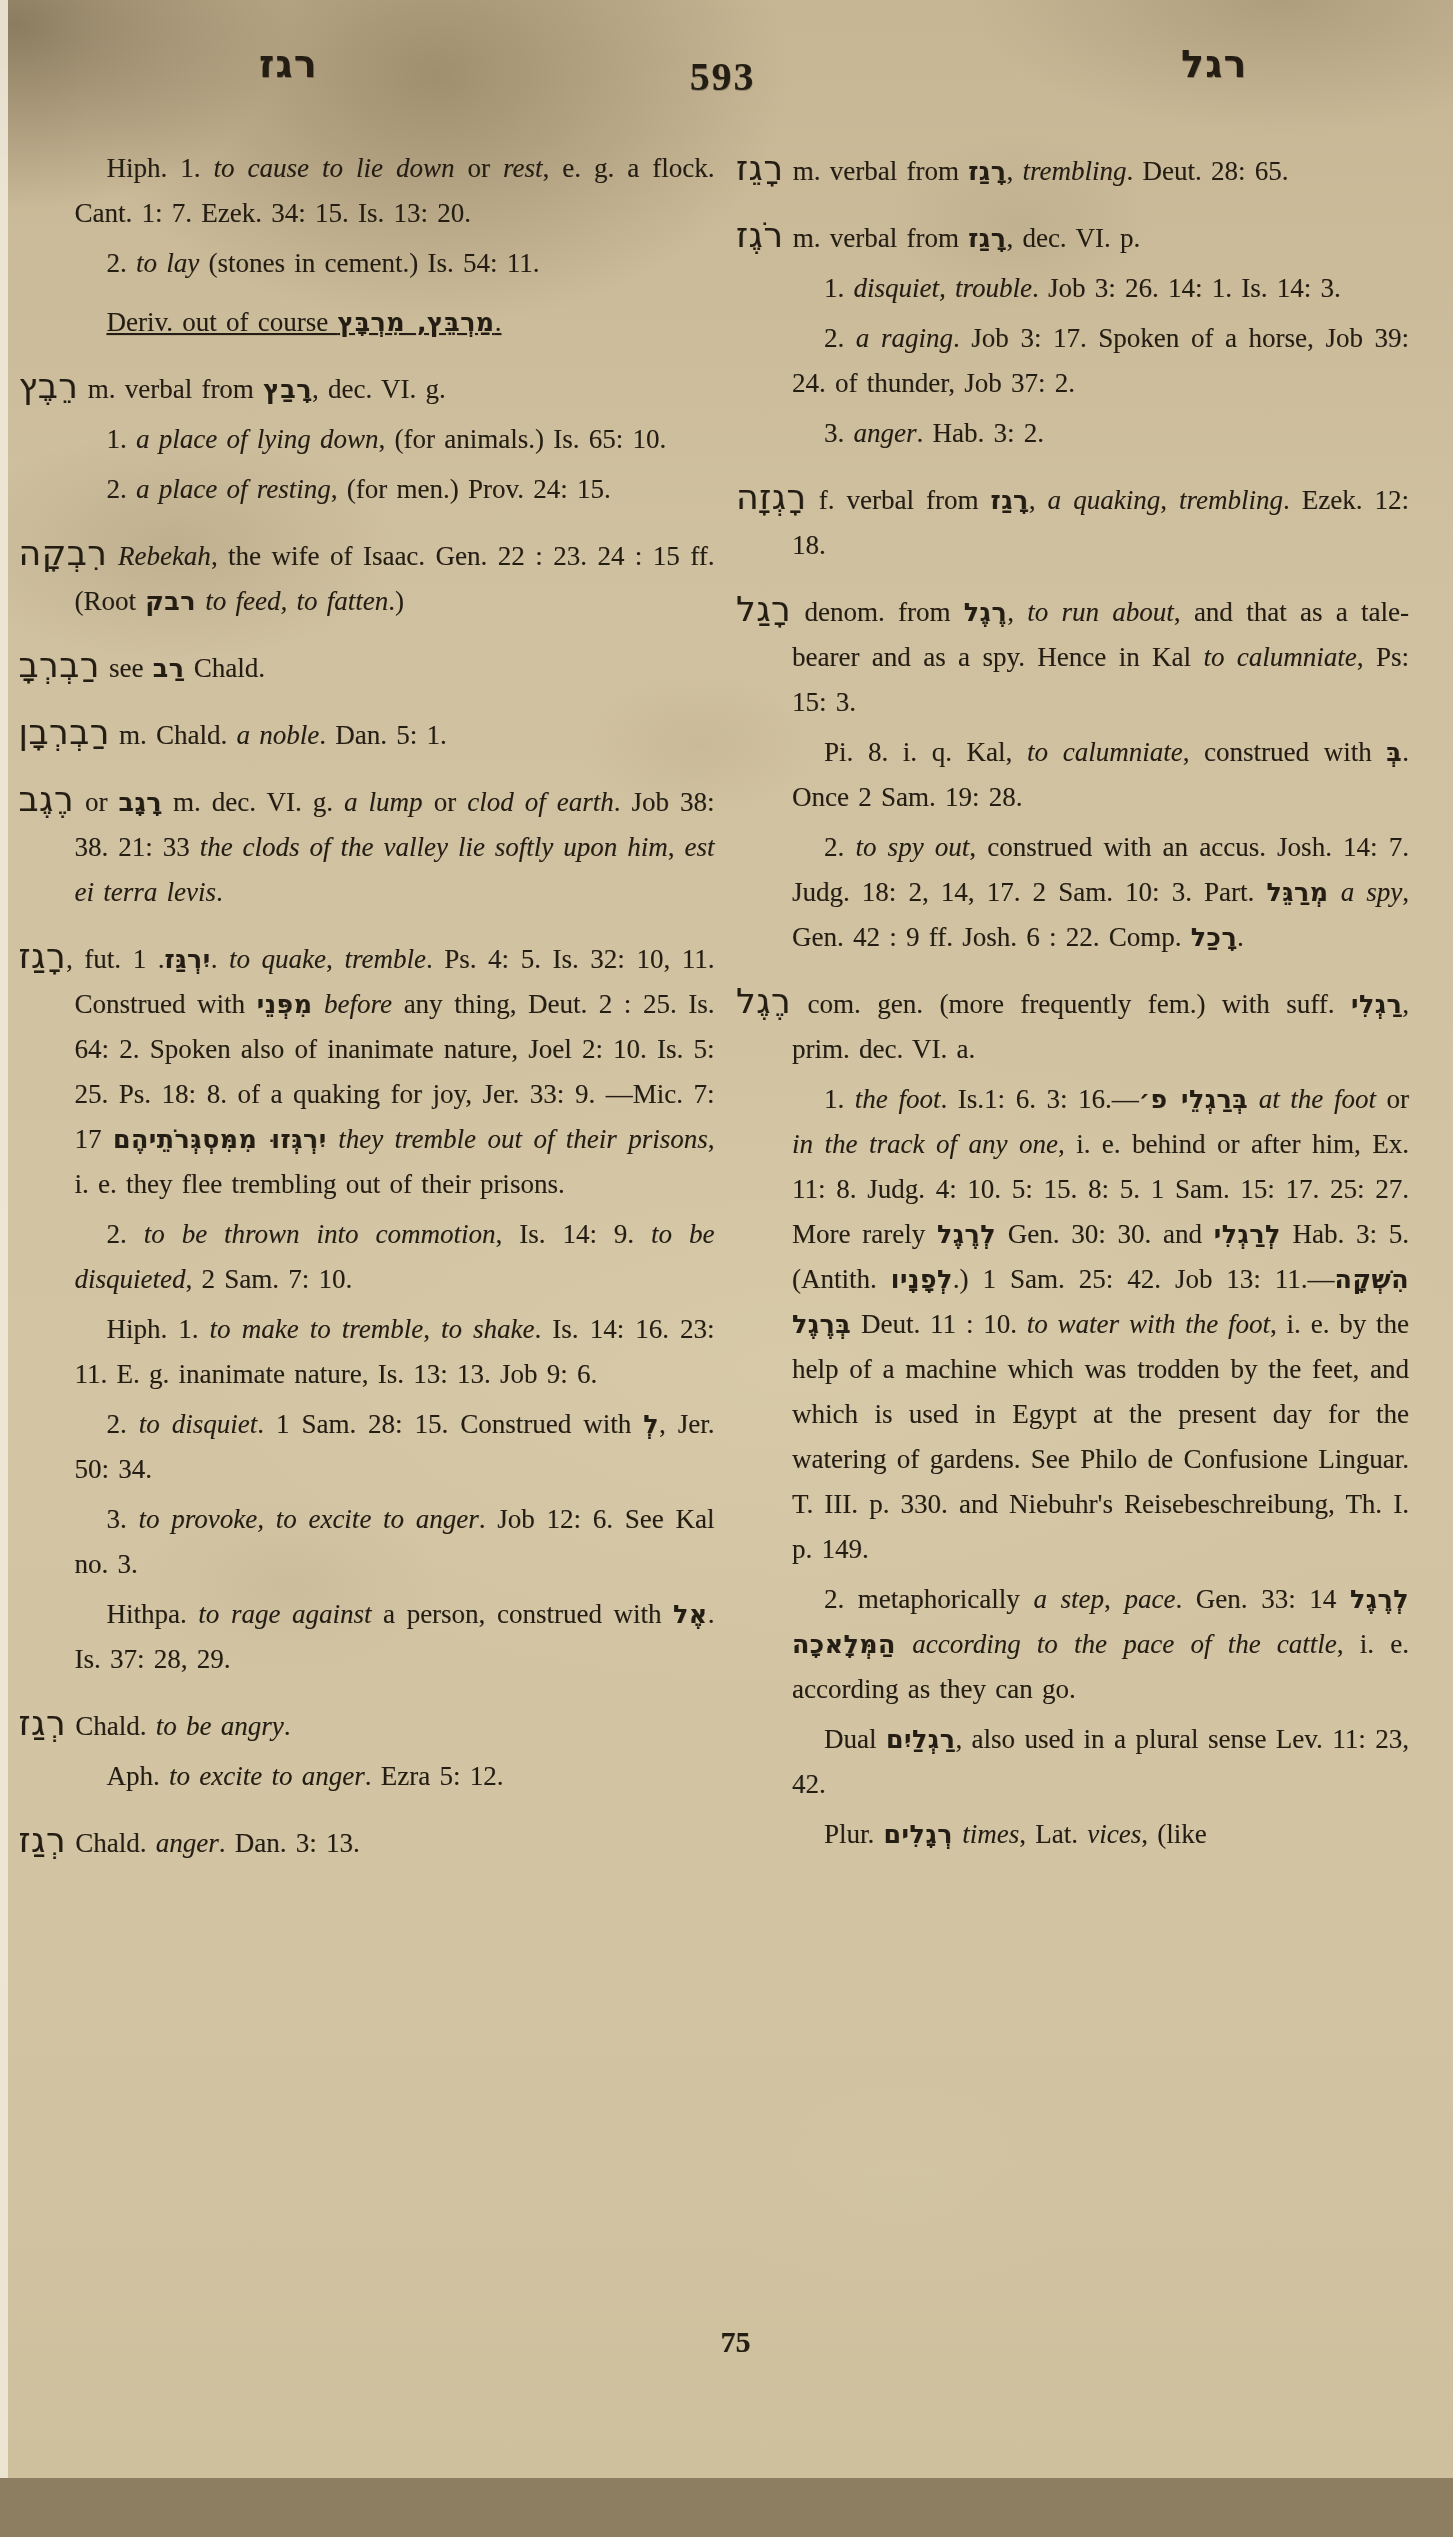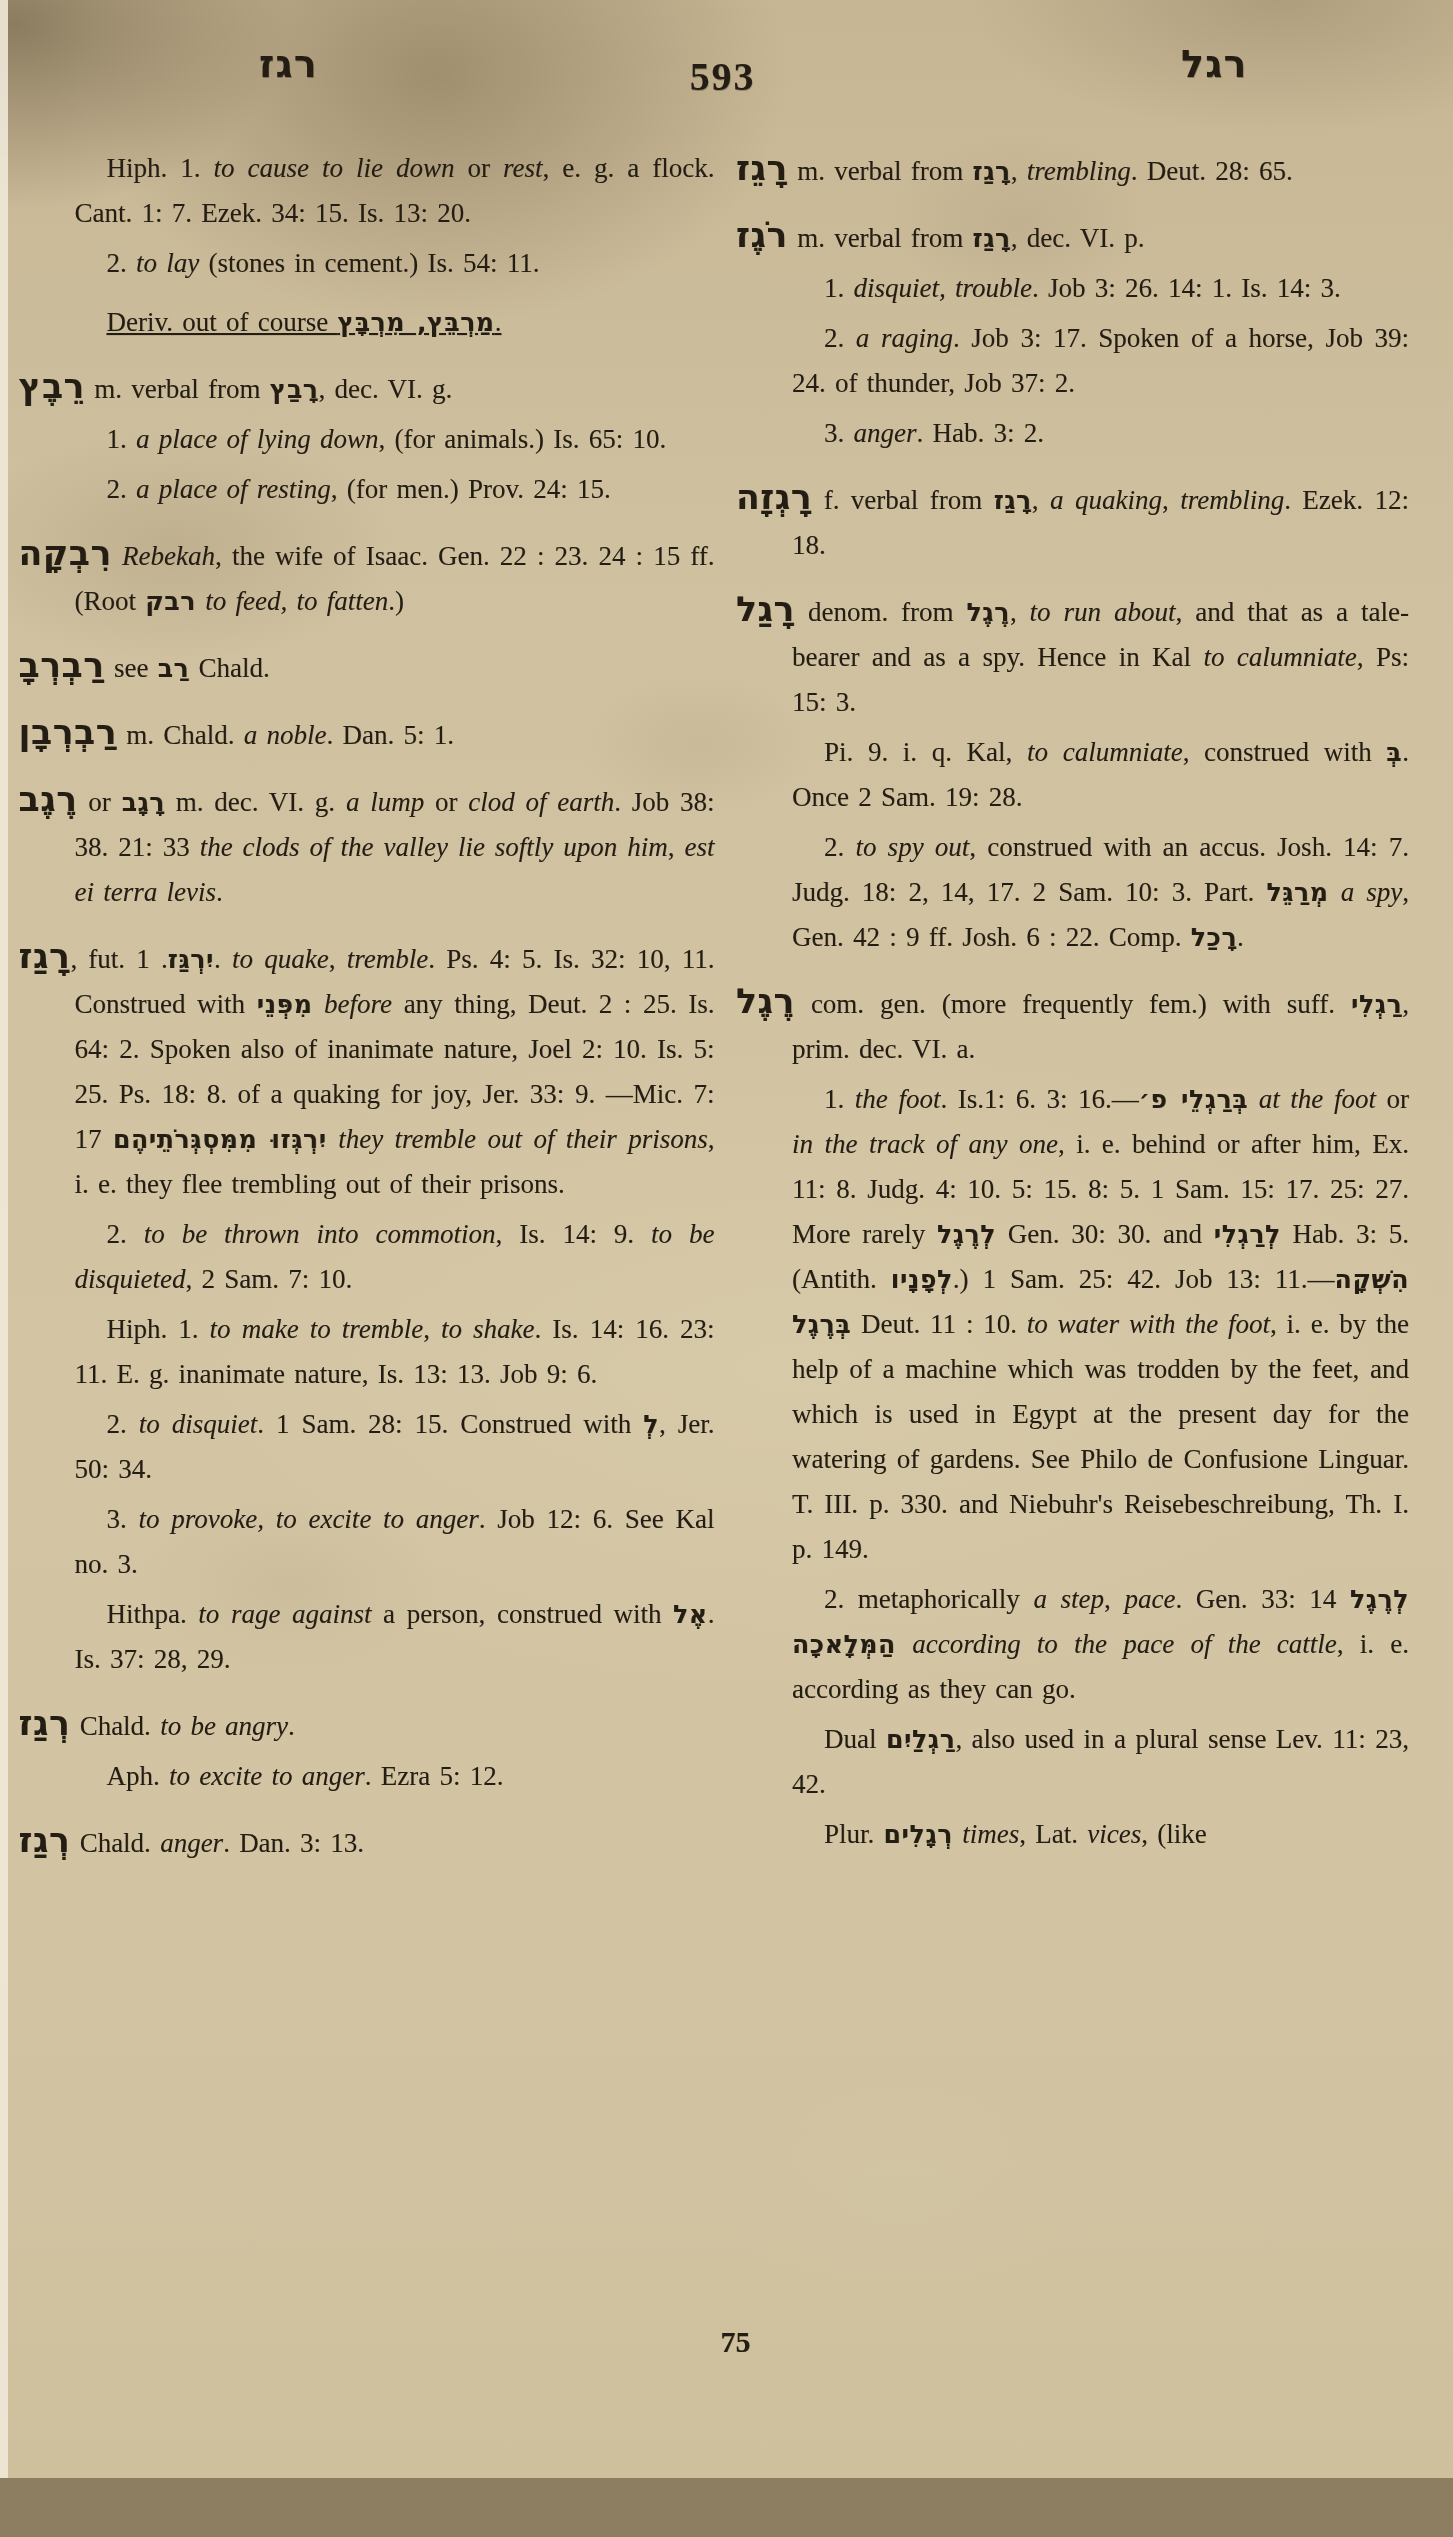--- a/index.html
+++ b/index.html
@@ -57,21 +57,21 @@
   .col p.deriv{text-indent:32px;margin-top:14px;text-decoration:underline;}
   .col p:first-child{margin-top:0;}
   .it{font-style:italic;}
   .rm{font-style:normal;}
   .he{
     font-family:"DejaVu Sans","DejaVu Serif",sans-serif;
     font-weight:bold;font-size:0.93em;letter-spacing:0.6px;
   }
   .hh{
     font-family:"DejaVu Sans","DejaVu Serif",sans-serif;
-    font-weight:bold;font-size:1.28em;letter-spacing:0.6px;
+    font-weight:normal;font-size:1.28em;letter-spacing:0.6px;
   }
   .footer-sig{
     position:absolute;top:2325px;left:672px;width:127px;text-align:center;
     font-size:30px;font-weight:bold;
     text-shadow:0.4px 0.4px 0 rgba(36,29,19,.3);
   }
 </style>
 </head>
 <body>
 
@@ -104,21 +104,21 @@
       <p class="entry"><span class="hh">רְגַז</span><span class="rm"> Chald. </span><span class="it">anger</span><span class="rm">. Dan. 3: 13.</span></p>
     </div>
   <div class="col col-right">
       <p class="entry"><span class="hh">רָגֵז</span><span class="rm"> m. verbal from </span><span class="he">רָגַז</span><span class="rm">, </span><span class="it">trembling</span><span class="rm">. Deut. 28: 65.</span></p>
       <p class="entry"><span class="hh">רֹגֶז</span><span class="rm"> m. verbal from </span><span class="he">רָגַז</span><span class="rm">, dec. VI. p.</span></p>
       <p class="sense"><span class="rm">1. </span><span class="it">disquiet, trouble</span><span class="rm">.  Job 3: 26. 14: 1. Is. 14: 3.</span></p>
       <p class="sense"><span class="rm">2. </span><span class="it">a raging</span><span class="rm">. Job 3: 17.  Spoken of a horse, Job 39: 24. of thunder, Job 37: 2.</span></p>
       <p class="sense"><span class="rm">3. </span><span class="it">anger</span><span class="rm">. Hab. 3: 2.</span></p>
       <p class="entry"><span class="hh">רָגְזָה</span><span class="rm"> f. verbal from </span><span class="he">רָגַז</span><span class="rm">, </span><span class="it">a quaking</span><span class="rm">, </span><span class="it">trembling</span><span class="rm">. Ezek. 12: 18.</span></p>
       <p class="entry"><span class="hh">רָגַל</span><span class="rm"> denom. from </span><span class="he">רֶגֶל</span><span class="rm">, </span><span class="it">to run about</span><span class="rm">, and that as a tale-bearer and as a spy. Hence in Kal </span><span class="it">to calumniate</span><span class="rm">, Ps: 15: 3.</span></p>
-      <p class="sense"><span class="rm">Pi. 9. i. q. Kal, </span><span class="it">to calumniate</span><span class="rm">, construed with </span><span class="he">בְּ</span><span class="rm">.  Once 2 Sam. 19: 28.</span></p>
+      <p class="sense"><span class="rm">Pi. 8. i. q. Kal, </span><span class="it">to calumniate</span><span class="rm">, construed with </span><span class="he">בְּ</span><span class="rm">.  Once 2 Sam. 19: 28.</span></p>
       <p class="sense"><span class="rm">2. </span><span class="it">to spy out</span><span class="rm">, construed with an accus. Josh. 14: 7.  Judg. 18: 2, 14, 17.  2 Sam. 10: 3.  Part. </span><span class="he">מְרַגֵּל</span><span class="rm"> </span><span class="it">a spy</span><span class="rm">, Gen. 42 : 9 ff.  Josh. 6 : 22.  Comp. </span><span class="he">רָכַל</span><span class="rm">.</span></p>
       <p class="entry"><span class="hh">רֶגֶל</span><span class="rm"> com. gen. (more frequently fem.) with suff. </span><span class="he">רַגְלִי</span><span class="rm">, prim. dec. VI. a.</span></p>
       <p class="sense"><span class="rm">1. </span><span class="it">the foot</span><span class="rm">. Is.1: 6. 3: 16.—</span><span class="he">בְּרַגְלֵי פ׳</span><span class="rm"> </span><span class="it">at the foot</span><span class="rm"> or </span><span class="it">in the track of any one</span><span class="rm">, i. e. behind or after him,  Ex. 11: 8. Judg. 4: 10. 5: 15. 8: 5.  1 Sam. 15: 17.  25: 27.  More rarely </span><span class="he">לְרֶגֶל</span><span class="rm"> Gen. 30: 30. and </span><span class="he">לְרַגְלִי</span><span class="rm">  Hab. 3: 5.  (Antith. </span><span class="he">לְפָנָיו</span><span class="rm">.) 1 Sam. 25: 42.  Job 13: 11.—</span><span class="he">הִשְׁקָה בְּרֶגֶל</span><span class="rm"> Deut. 11 : 10. </span><span class="it">to water with the foot</span><span class="rm">, i. e. by the help of a machine which was trodden by the feet, and which is used in Egypt at the present day for the watering of gardens.  See Philo de Confusione Linguar. T. III. p. 330. and Niebuhr's Reisebeschreibung, Th. I. p. 149.</span></p>
       <p class="sense"><span class="rm">2. metaphorically </span><span class="it">a step</span><span class="rm">, </span><span class="it">pace</span><span class="rm">. Gen. 33: 14 </span><span class="he">לְרֶגֶל הַמְּלָאכָה</span><span class="rm"> </span><span class="it">according to the pace of the cattle</span><span class="rm">, i. e. according as they can go.</span></p>
       <p class="sense"><span class="rm">Dual </span><span class="he">רַגְלַיִם</span><span class="rm">, also used in a plural sense Lev. 11: 23, 42.</span></p>
       <p class="sense"><span class="rm">Plur. </span><span class="he">רְגָלִים</span><span class="rm"> </span><span class="it">times</span><span class="rm">, Lat. </span><span class="it">vices</span><span class="rm">, (like</span></p>
     </div>
 
   <span class="footer-sig">75</span>
 </div>

